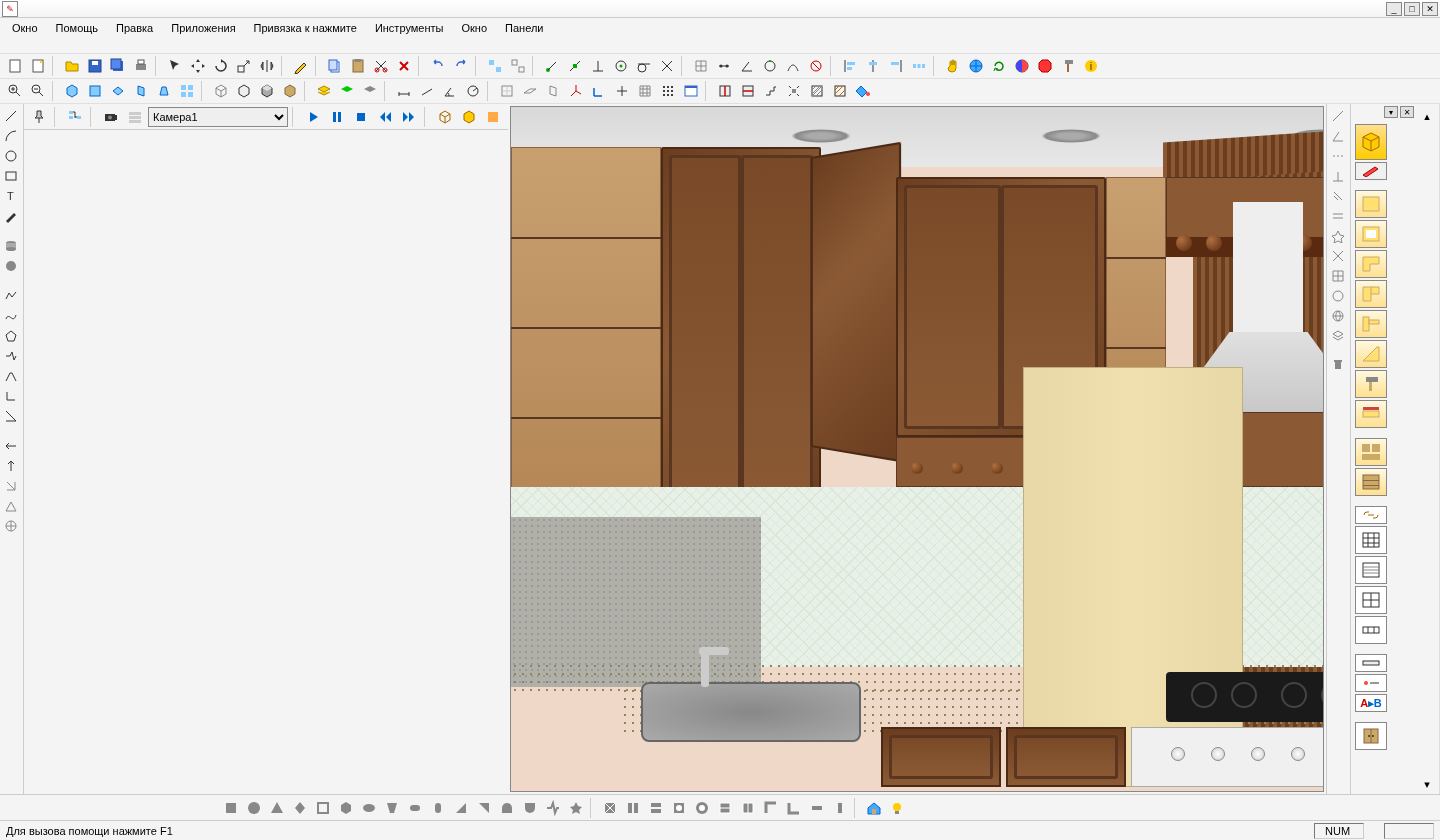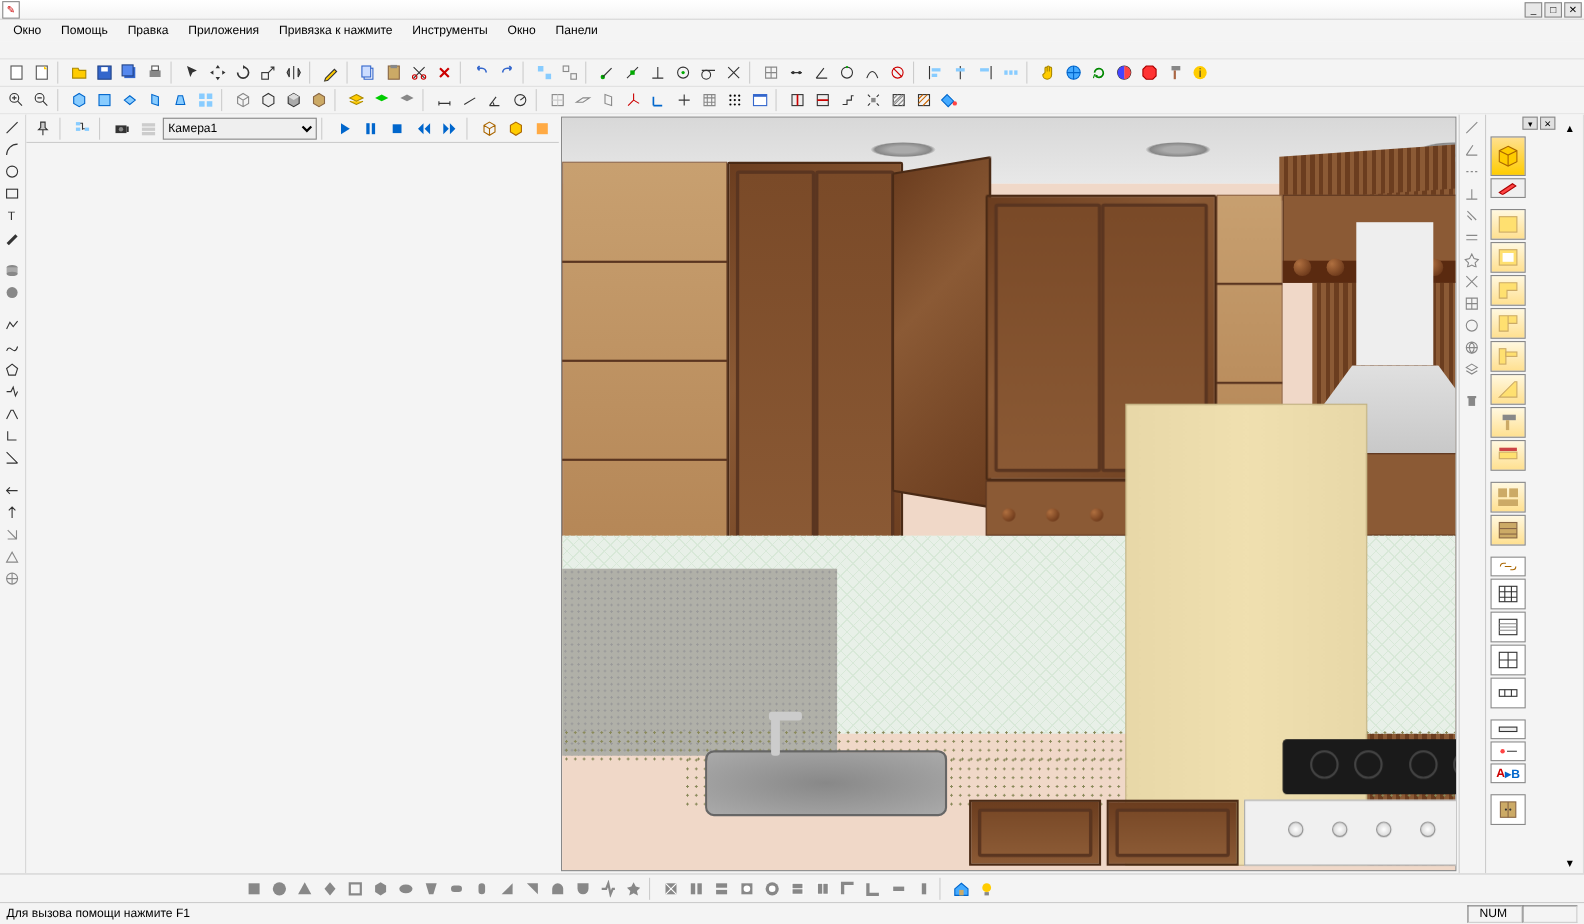--- a/index.html
+++ b/index.html
@@ -42,21 +42,21 @@
 .curtain { position:absolute; background:repeating-linear-gradient(90deg,#8b5a35 0,#8b5a35 4px,#6b3d1f 4px,#6b3d1f 8px);}
 .right-panel { width:90px; background:#f4f4f4; border-left:1px solid #ccc; display:flex;}
 .right-col { width:24px; background:#f4f4f4; border-right:1px solid #ddd; display:flex; flex-direction:column; padding-top:2px; gap:2px;}
 .right-btns { flex:1; padding:4px; display:flex; flex-direction:column; gap:2px;}
 .rbtn { width:32px; height:28px; border:1px solid #888; background:linear-gradient(#fff8e0,#ffe090); cursor:pointer; display:flex; align-items:center; justify-content:center;}
 .rbtn.sm { height:18px; background:#f0f0f0;}
 .panel-close { display:flex; justify-content:flex-end; padding:2px; gap:2px;}
 .pc-btn { width:14px; height:12px; border:1px solid #888; background:#e0e0e0; font-size:8px; display:flex; align-items:center; justify-content:center; cursor:pointer;}
 .bottom-toolbar { height:26px; background:#f4f4f4; border-top:1px solid #ccc; display:flex; align-items:center; padding:2px 220px; gap:1px; overflow:hidden;}
 .statusbar { height:20px; background:#f4f4f4; border-top:1px solid #ccc; display:flex; align-items:center; padding:0 6px;}
-.status-right { margin-left:auto; display:flex; }
+.status-right { margin-left:auto; display:flex; gap:20px;}
 .status-cell { border:1px inset #ccc; padding:1px 10px; min-width:50px;}
 .spice-ball { position:absolute; width:16px; height:16px; background:radial-gradient(circle at 30% 30%,#b07040,#5a2a10); border-radius:50%;}
 </style>
 </head>
 <body>
 
 <div class="titlebar">
   <div class="icon">✎</div>
   <div class="win-btns">
     <div class="win-btn">_</div>

